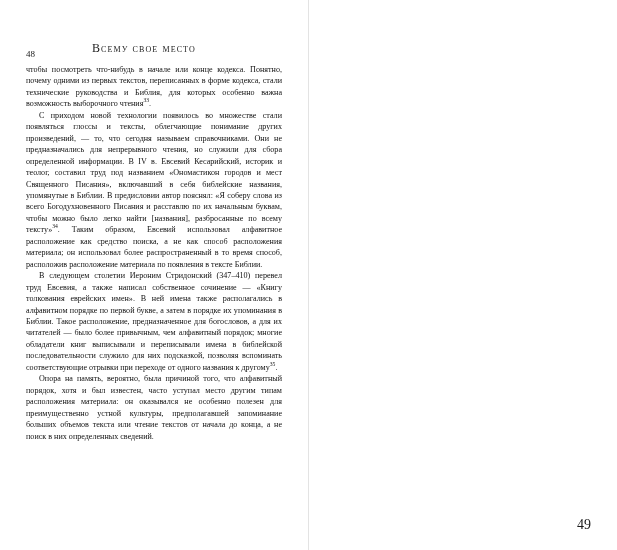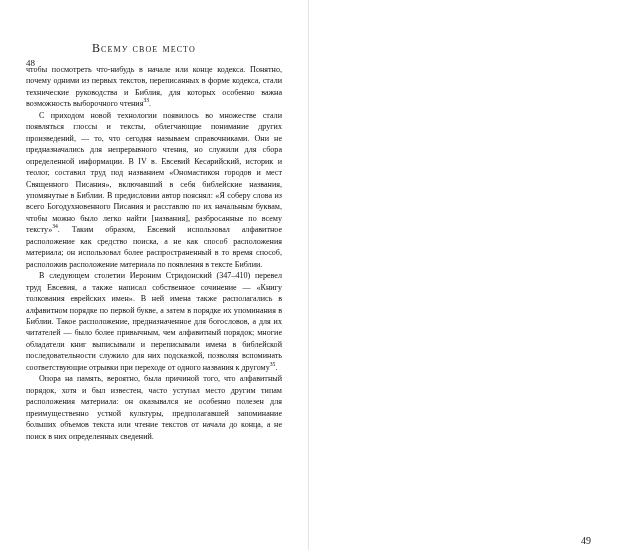--- a/index.html
+++ b/index.html
@@ -50,33 +50,33 @@
     letter-spacing: 0.6px;
     color: #1a1a1a;
   }
   .folio {
     position: absolute;
     font-size: 9px;
     color: #1a1a1a;
   }
   .folio-left {
     left: 26px;
-    top: 58px;
+    top: 49px;
   }
   .runhead-left {
     left: 92px;
     top: 41px;
     font-variant: small-caps;
     font-size: 12px;
     letter-spacing: 1.1px;
   }
   .folio-right {
     right: 26px;
-    top: 535px;
-    font-size: 10px;
+    top: 517px;
+    font-size: 14px;
   }
   
   .col {
     position: absolute;
     text-align: justify;
     font-size: 8.1px;
     line-height: 11.45px;
     color: #101010;
     hyphens: auto;
   }

